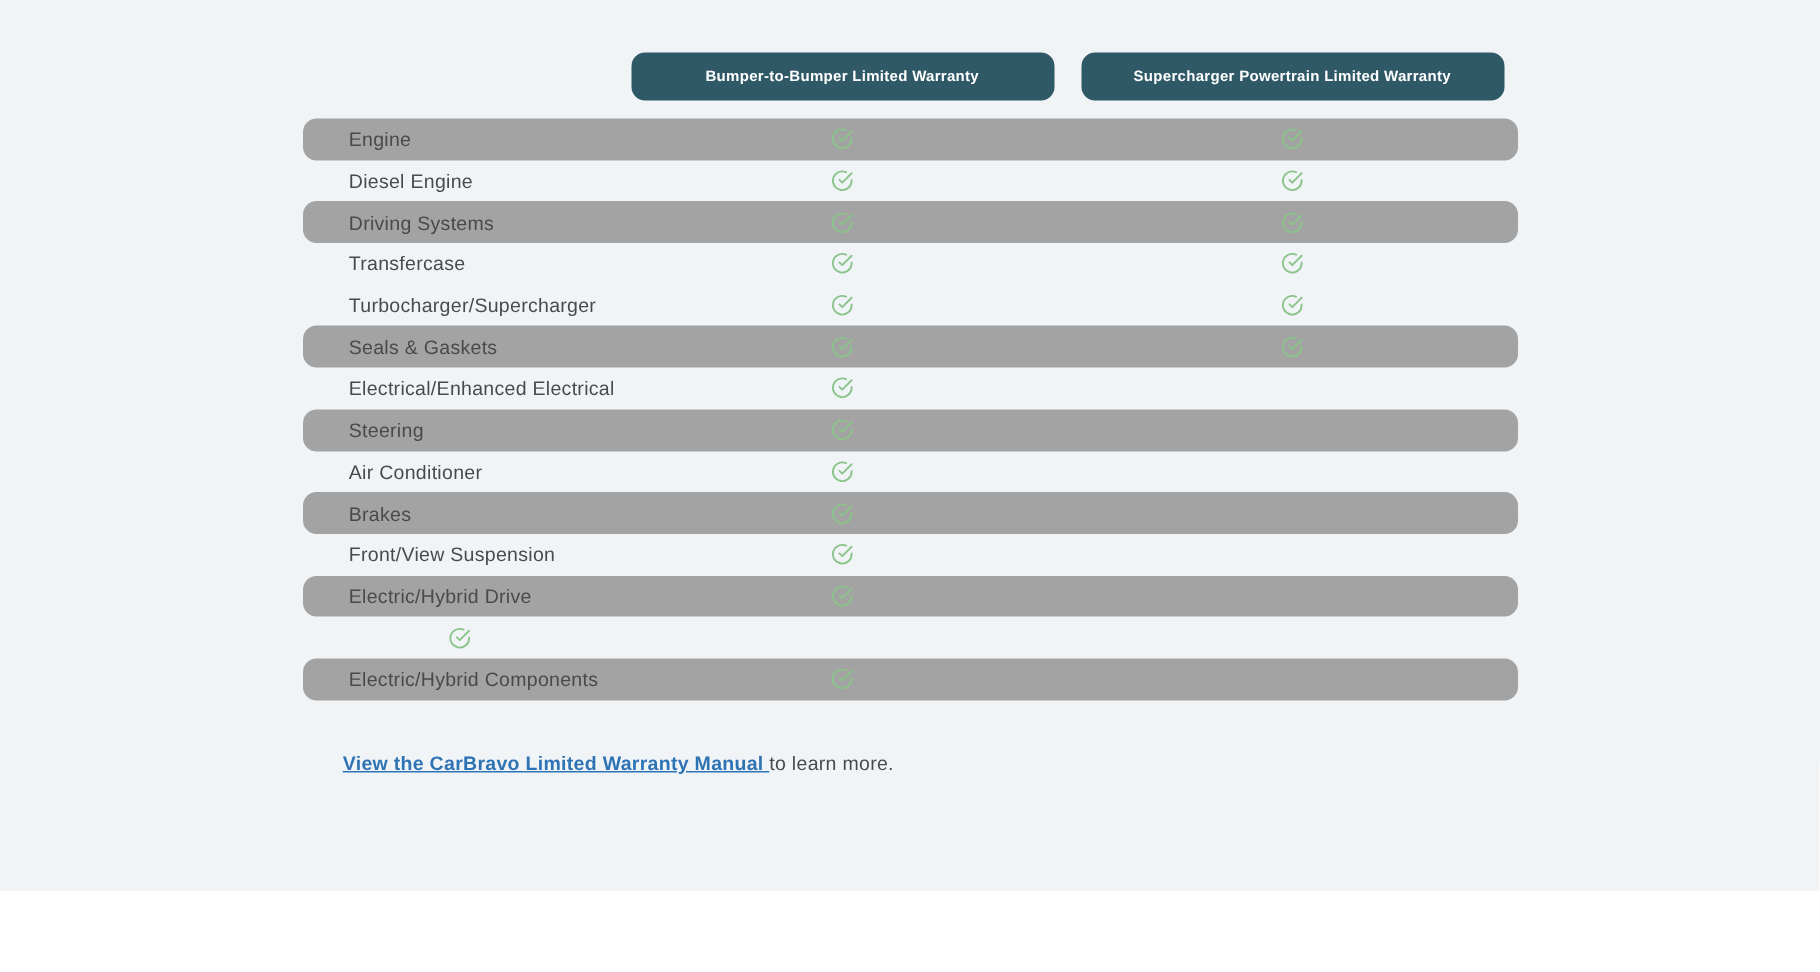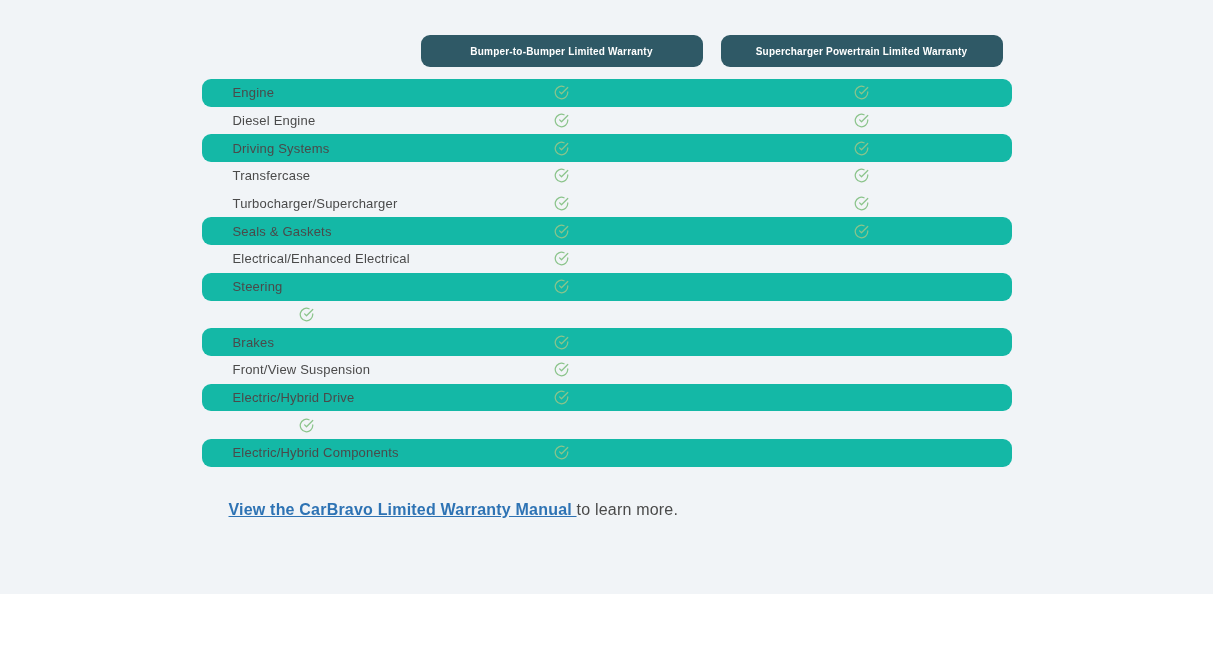--- a/index.html
+++ b/index.html
@@ -34,38 +34,38 @@
     justify-content:center;
     white-space:nowrap;
   }
   .rows{margin-top:12px;}
   .row{
     height:27.7px;
     display:grid;
     grid-template-columns:210px 300px 300px;
     align-items:center;
   }
-  .row.white{background:#14b8a6;border-radius:9px;}
+  .row.white{background:#a3a3a3;border-radius:9px;}
   .cell.label{
     padding-left:31px;
     font-size:13px;
     color:var(--text-gray);
     letter-spacing:.2px;
     white-space:nowrap;
   }
   .cell.check{
     display:flex;
     align-items:center;
     justify-content:center;
   }
   .cell.check svg{display:block;}
   .footer{
     margin-top:34px;
     padding-left:27px;
-    font-size:16px;
+    font-size:13px;
     color:var(--text-gray);
     letter-spacing:.2px;
   }
   .footer a{
     color:var(--link-blue);
     font-weight:bold;
     text-decoration:underline;
     cursor:pointer;
   }
 </style>
@@ -186,20 +186,21 @@
     <div class="cell label">Steering</div>
     <div class="cell check">
             <svg width="15" height="15" viewBox="0 0 24 24" fill="none" stroke="#8bc48b" stroke-width="2" stroke-linecap="round" stroke-linejoin="round">
     <path d="M22 11.08V12a10 10 0 1 1-5.93-9.14"></path>
     <polyline points="22 4 12 14.01 9 11.01"></polyline>
   </svg>
           </div>
     <div class="cell check"></div>
   </div>
         <div class="row">
+    <div class="cell label">Air Conditioner</div>
     <div class="cell check">
             <svg width="15" height="15" viewBox="0 0 24 24" fill="none" stroke="#8bc48b" stroke-width="2" stroke-linecap="round" stroke-linejoin="round">
     <path d="M22 11.08V12a10 10 0 1 1-5.93-9.14"></path>
     <polyline points="22 4 12 14.01 9 11.01"></polyline>
   </svg>
           </div>
     <div class="cell check"></div>
   </div>
         <div class="row white">
     <div class="cell label">Brakes</div>

